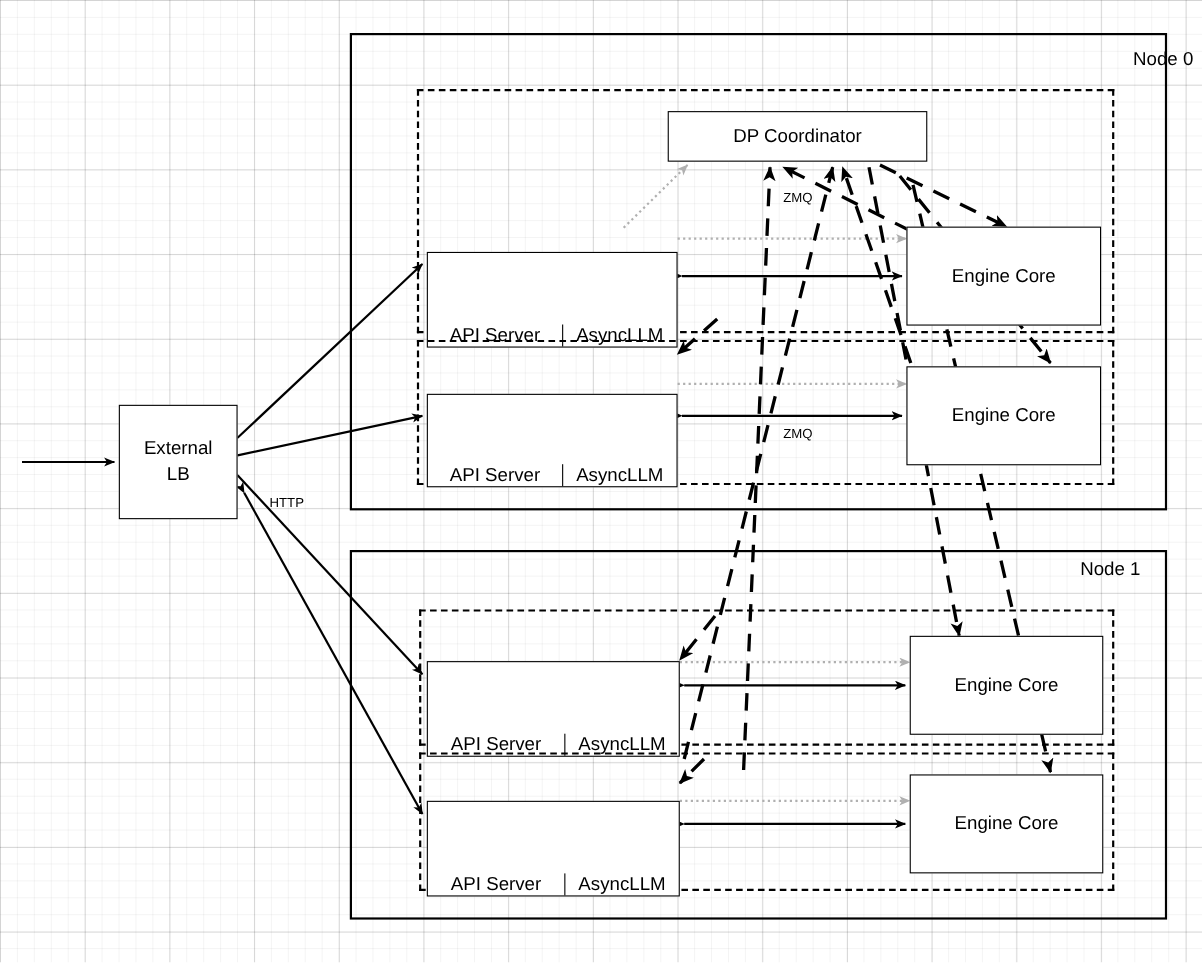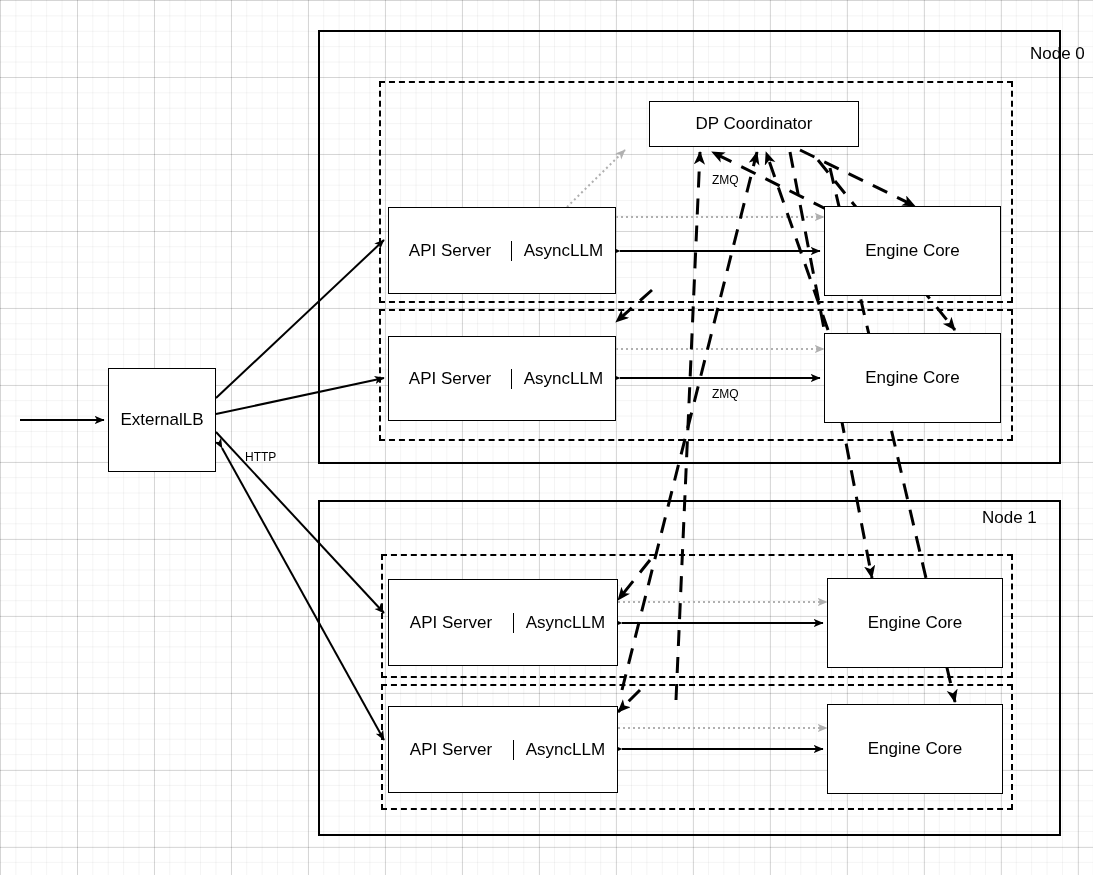--- a/index.html
+++ b/index.html
@@ -50,21 +50,22 @@
     border: 2px dashed #000000;
     box-sizing: border-box;
     background: transparent;
   }
   .unit-box {
     position: absolute;
     border: 1.6px solid #000000;
     background: #ffffff;
     box-sizing: border-box;
     display: flex;
-    align-items: center;
+    align-items: flex-end;
+    margin-top: 22px;
   }
   .unit-half {
     display: flex;
     align-items: center;
     justify-content: center;
     font-size: 17px;
     color: #000000;
     box-sizing: border-box;
     white-space: nowrap;
   }
@@ -198,30 +199,30 @@
       <line x1="652" y1="290" x2="616" y2="322" stroke="#000000" stroke-width="3" stroke-dasharray="16,11" marker-end="url(#ahd)"></line>
     </g>
     <g>
       <line x1="650" y1="560" x2="618" y2="600" stroke="#000000" stroke-width="3" stroke-dasharray="16,11" marker-end="url(#ahd)"></line>
     </g>
     <g>
       <line x1="640" y1="690" x2="618" y2="712" stroke="#000000" stroke-width="3" stroke-dasharray="16,11" marker-end="url(#ahd)"></line>
     </g>
   </svg>
 
-  <div class="plain-box" style="left:108px; top:368px; width:108px; height:104px; line-height:1.35;">
+  <div class="plain-box" style="left:108px; top:368px; width:108px; height:104px; flex-direction:column; line-height:1.35;">
     <span>External</span>
     <span>LB</span>
   </div>
   <div class="edge-label" style="left:245px; top:450px;">HTTP</div>
 
   <div class="node-box" style="left:318px; top:30px; width:743px; height:434px;"></div>
   <div class="node-label" style="left:1030px; top:44px;">Node 0</div>
 
-  <div class="plain-box" style="left:607px; top:101px; width:210px; height:46px;margin-left:42px;">
+  <div class="plain-box" style="left:607px; top:101px; width:236px; height:46px;">
     <span>DP Coordinator</span>
   </div>
   <div class="edge-label" style="left:712px; top:173px;">ZMQ</div>
 
   <div class="group-dashed" style="left:379px; top:81px; width:634px; height:222px;"></div>
   <div class="unit-box" style="left:388px; top:207px; width:228px; height:87px;">
     <div class="unit-half left" style="width:124px;">API Server</div>
     <div class="unit-half" style="width:104px;">AsyncLLM</div>
   </div>
   <div class="plain-box" style="left:824px; top:206px; width:177px; height:90px;">

